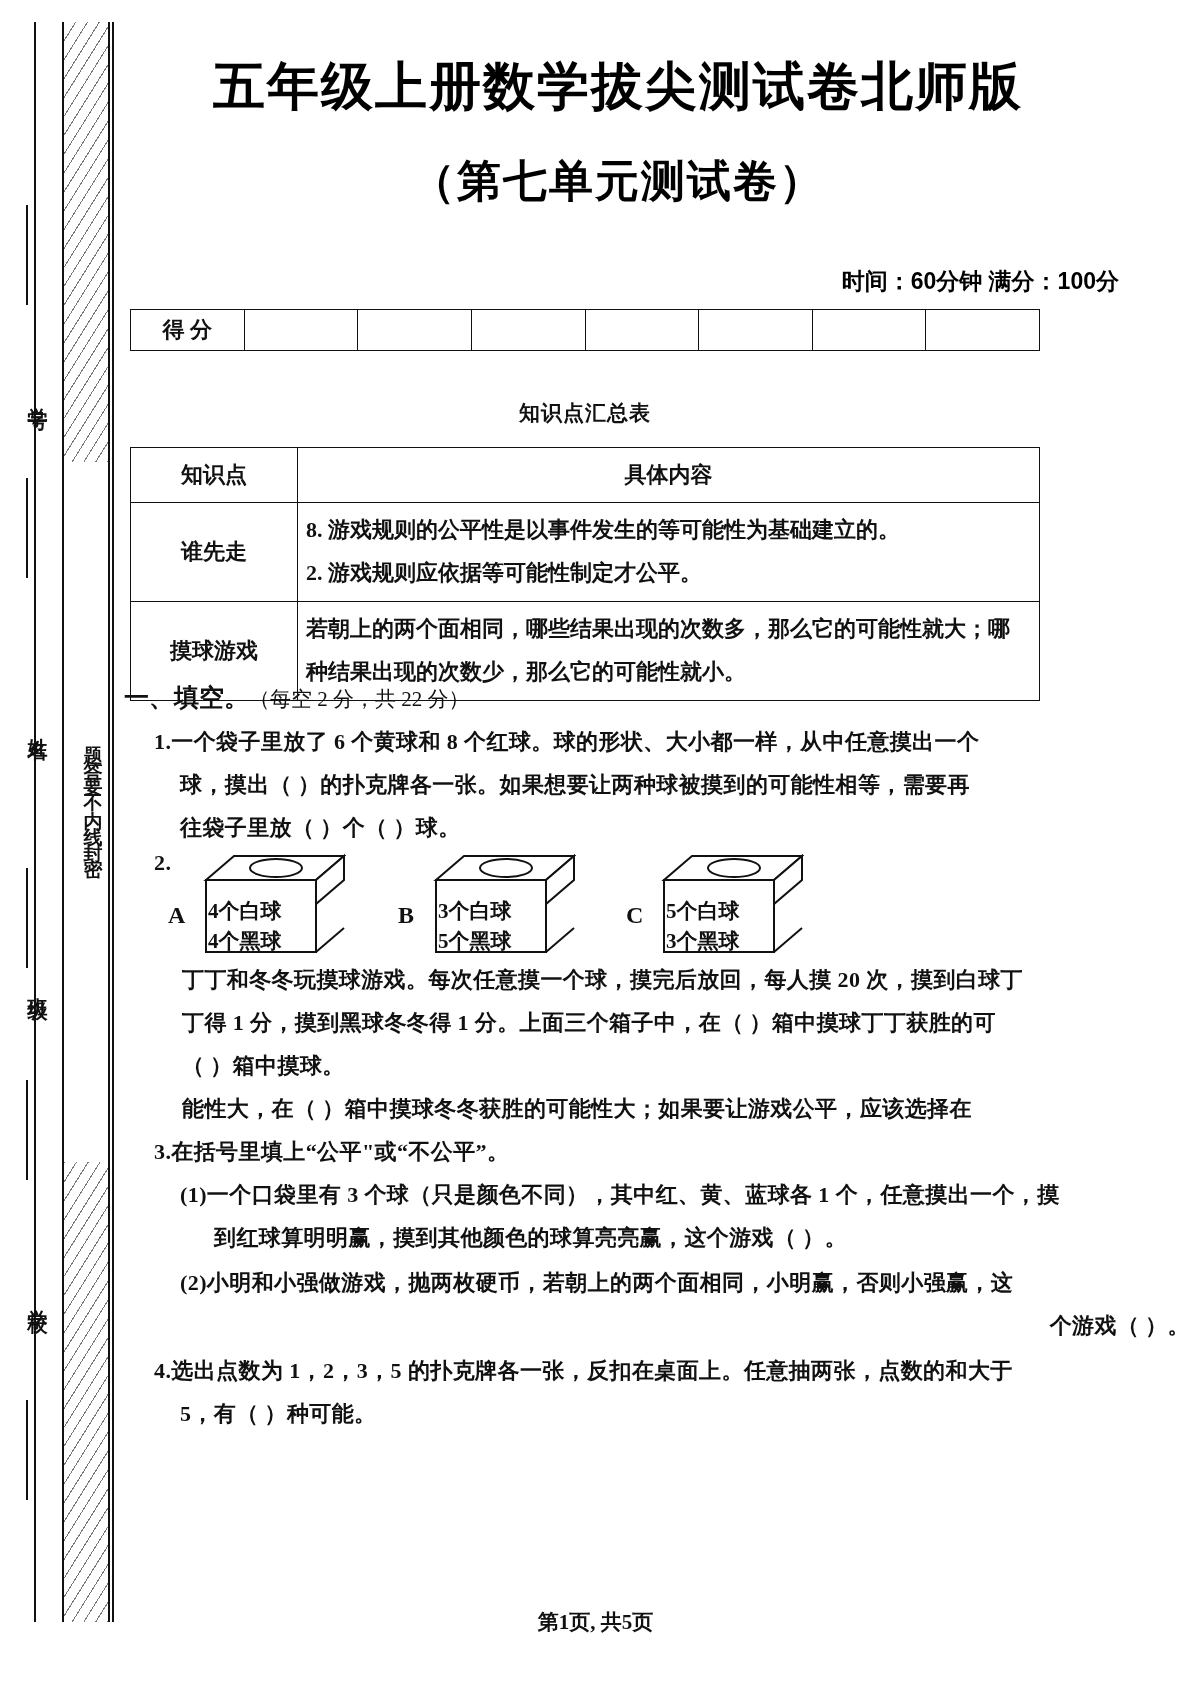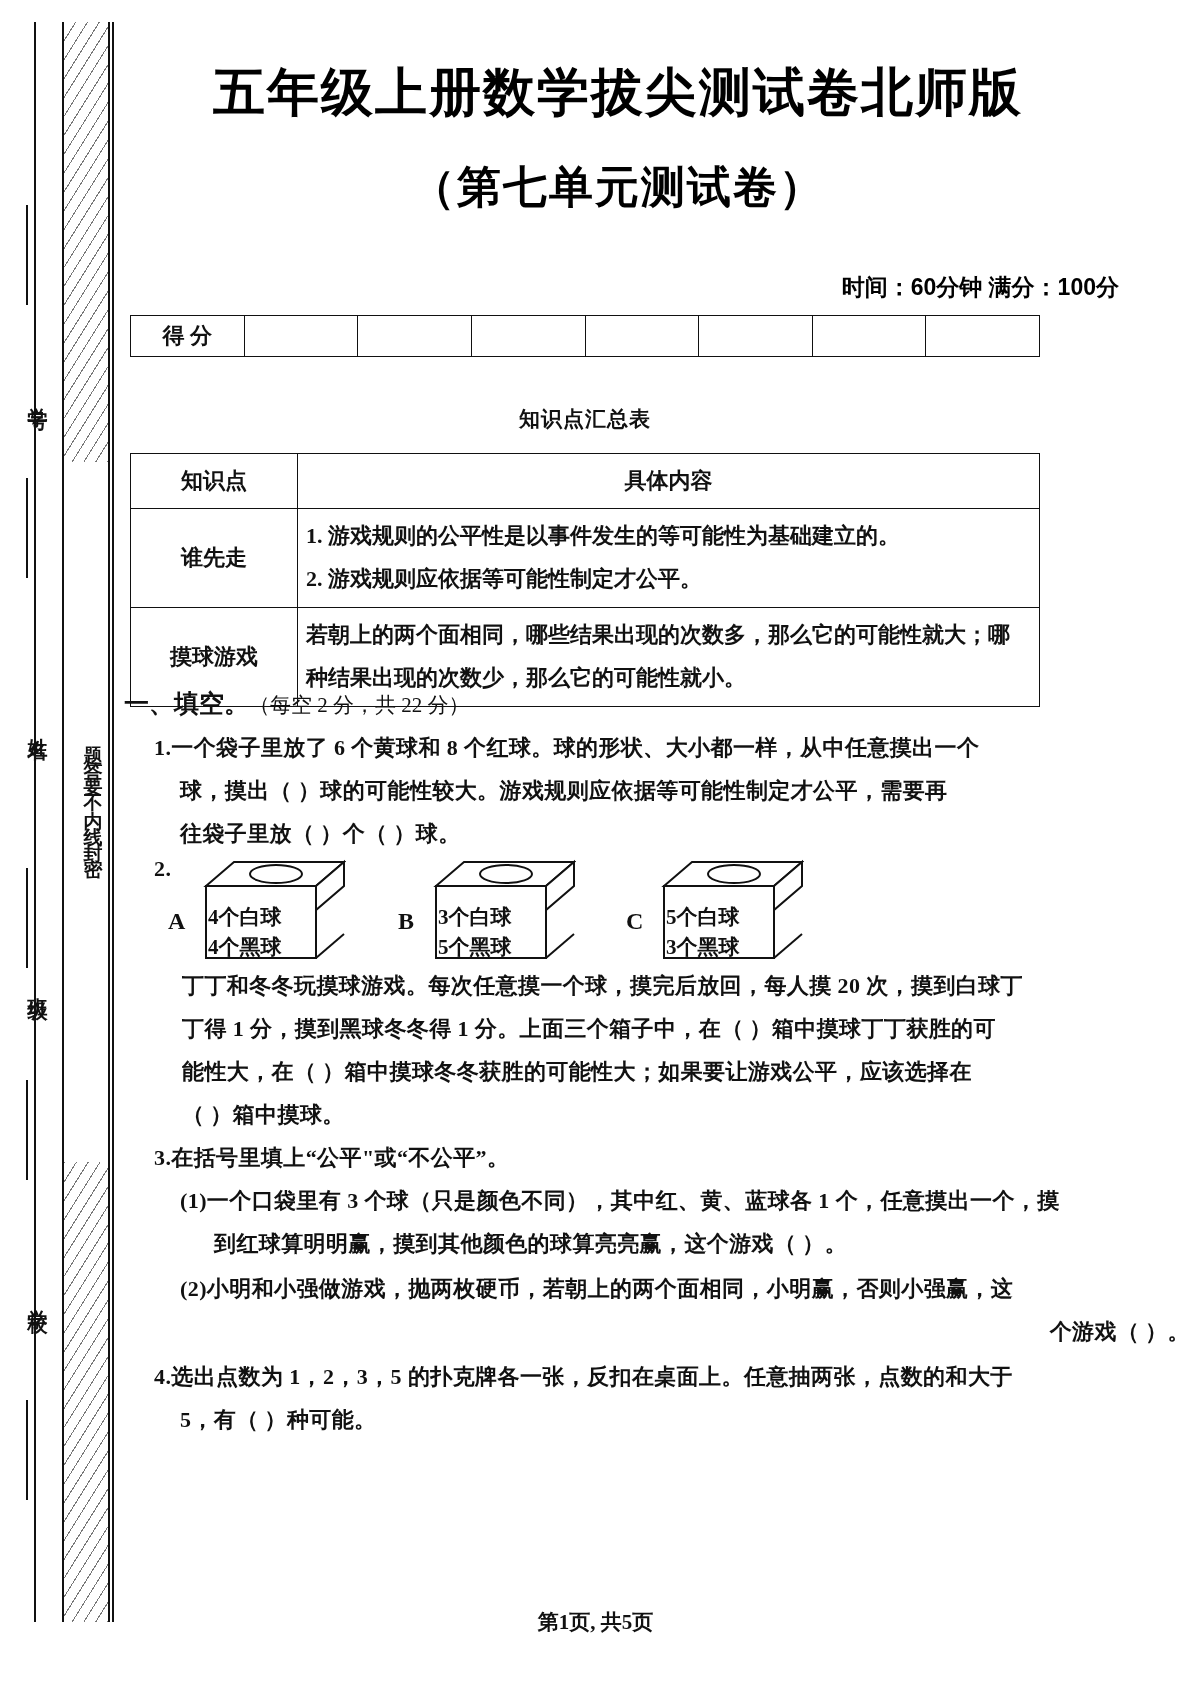--- a/index.html
+++ b/index.html
@@ -51,21 +51,21 @@
     writing-mode:vertical-rl;text-orientation:upright;
     font-size:19px;font-weight:700;letter-spacing:16px;
     text-align:center;color:#111;
   }
   .outer-rule{
     position:absolute;top:22px;width:2px;height:1600px;background:#111;
   }
 
   
   .content{
-    position:absolute;left:118px;top:10px;width:1073px;height:1632px;
+    position:absolute;left:118px;top:4px;width:1073px;height:1632px;
   }
   .title1{
     position:absolute;left:0;top:48px;width:1000px;
     text-align:center;
     font-family:"Liberation Sans","DejaVu Sans",sans-serif;
     font-weight:700;
     font-size:52px;
     letter-spacing:2px;
     color:#000;
   }
@@ -212,21 +212,21 @@
 
     <table class="grid kp-table">
       <tbody>
           <tr>
         <td class="kp-head kp-name">知识点</td>
         <td class="kp-head">具体内容</td>
       </tr>
       <tr>
         <td class="kp-name">谁先走</td>
         <td class="kp-body">
-          <div>1. 游戏规则的公平性是以事件发生的等可能性为基础建立的。</div>
+          <div>8. 游戏规则的公平性是以事件发生的等可能性为基础建立的。</div>
           <div>2. 游戏规则应依据等可能性制定才公平。</div>
         </td>
       </tr>
       <tr>
         <td class="kp-name">摸球游戏</td>
         <td class="kp-body">
           <div>若朝上的两个面相同，哪些结果出现的次数多，那么它的可能性就大；哪</div>
           <div>种结果出现的次数少，那么它的可能性就小。</div>
         </td>
       </tr>
@@ -234,21 +234,21 @@
       </table>
 
     <div class="sec-head">
       <span class="big">一、</span><span class="big">填空。</span><span class="small">（每空 2 分，共 22 分）</span>
     </div>
 
     <div class="q" style="left:36px;top:717px;width:1010px;">
       <div>
         <span class="num">1.</span><span>一个袋子里放了 6 个黄球和 8 个红球。球的形状、大小都一样，从中任意摸出一个</span>
       </div>
-      <div style="padding-left:26px;">球，摸出（      ）球的可能性较大。游戏规则应依据等可能性制定才公平，需要再</div>
+      <div style="padding-left:26px;">球，摸出（      ）的扑克牌各一张。如果想要让两种球被摸到的可能性相等，需要再</div>
       <div style="padding-left:26px;">往袋子里放（      ）个（      ）球。</div>
     </div>
 
     <div class="q" style="left:36px;top:838px;">2.</div>
 
     <div class="boxrow">
 
       <div class="boxwrap" style="left:20px;">
         <div class="boxlabel">A</div>
         <svg class="box3d" viewBox="0 0 150 108">
@@ -291,22 +291,22 @@
         <div style="position:absolute;left:40px;top:46px;width:100px;font-size:21px;font-weight:700;line-height:1.45;">
           <div>5个白球</div>
           <div>3个黑球</div>
         </div>
       </div>
     </div>
 
     <div class="q" style="left:64px;top:955px;width:1000px;">
       <div>丁丁和冬冬玩摸球游戏。每次任意摸一个球，摸完后放回，每人摸 20 次，摸到白球丁</div>
       <div>丁得 1 分，摸到黑球冬冬得 1 分。上面三个箱子中，在（      ）箱中摸球丁丁获胜的可</div>
+      <div>（      ）箱中摸球。</div>
       <div>能性大，在（      ）箱中摸球冬冬获胜的可能性大；如果要让游戏公平，应该选择在</div>
-      <div>（      ）箱中摸球。</div>
     </div>
 
     <div class="q" style="left:36px;top:1127px;width:1010px;">
       <div>
         <span class="num">3.</span><span>在括号里填上“公平"或“不公平”。</span>
       </div>
     </div>
 
     <div class="q" style="left:62px;top:1170px;width:1010px;">
       <div>

